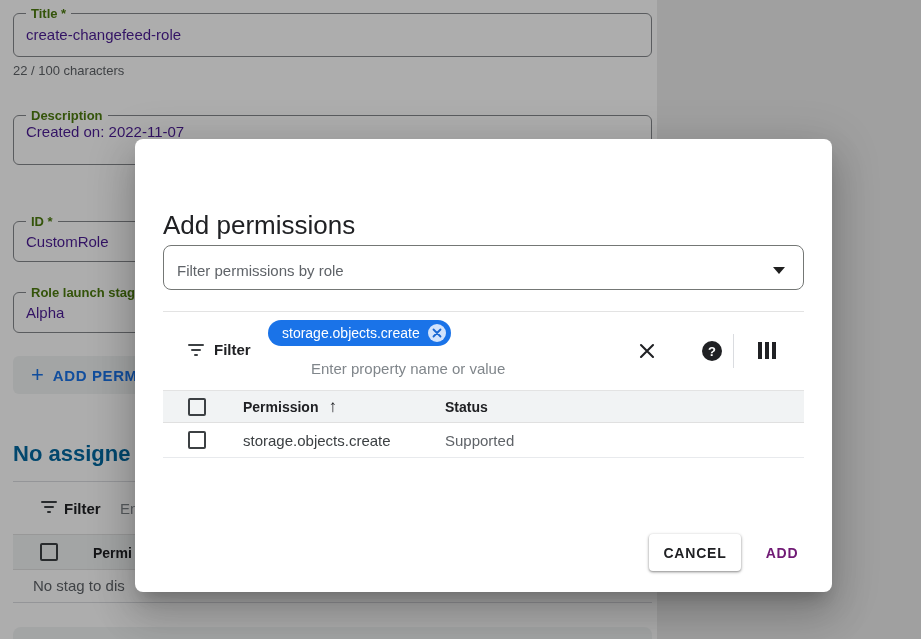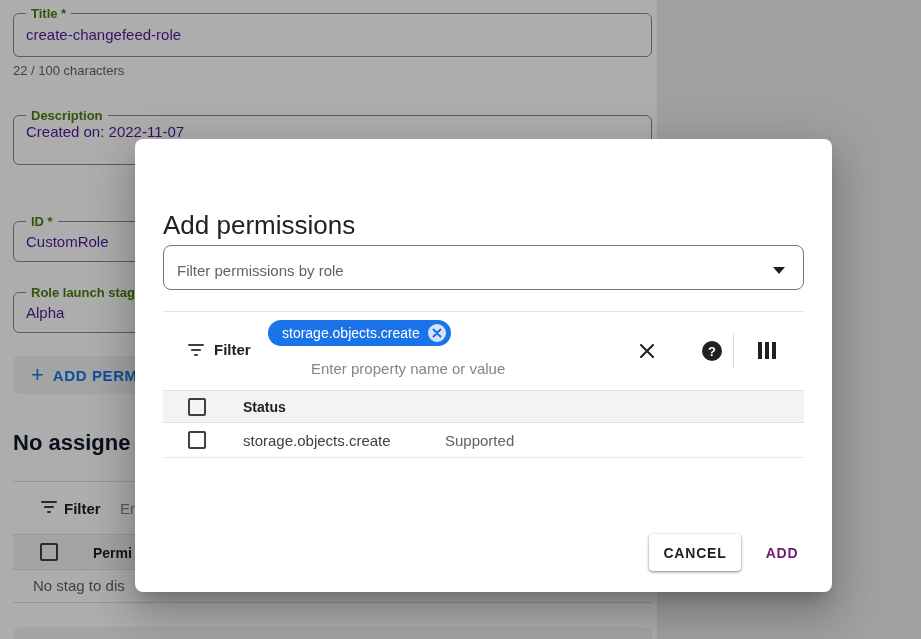--- a/index.html
+++ b/index.html
@@ -26,22 +26,22 @@
   .fld-id .ol-value { top:11px; }
   .fld-stage { left:13px; top:292px; width:639px; height:41px; }
   .fld-stage .ol-value { top:11px; }
 
   .bg-add-btn { position:absolute; left:13px; top:356px; width:220px; height:38px;
                 background:#f1f3f4; border-radius:6px; display:flex; align-items:center;
                 padding-left:18px; gap:9px; color:#1a73e8; }
   .bg-add-btn .plus { font-size:22px; font-weight:400; line-height:20px; }
   .bg-add-btn .lbl  { font-size:15px; font-weight:bold; letter-spacing:0.6px; white-space:nowrap; }
 
-  .bg-heading { position:absolute; left:13px; top:430px; font-size:22px; font-weight:bold;
-                color:#0f172a; white-space:nowrap; }
+  .bg-heading { position:absolute; left:13px; top:441px; font-size:22px; font-weight:bold;
+                color:#0369a1; white-space:nowrap; }
   .divider { position:absolute; left:13px; width:639px; height:1px; background:#dadce0; }
   .bg-div1 { top:481px; } .bg-div2 { top:602px; }
 
   .bg-funnel { position:absolute; left:40px; top:501px; }
   .bg-filter-lbl { position:absolute; left:64px; top:500px; font-size:15px; font-weight:bold; color:#202124; }
   .bg-filter-ph  { position:absolute; left:120px; top:500px; font-size:15px; color:#80868b; white-space:nowrap; }
 
   .bg-thead { position:absolute; left:13px; top:534px; width:639px; height:36px;
               background:#f1f3f4; border-top:1px solid #e0e0e0; border-bottom:1px solid #e0e0e0; }
   .checkbox { display:inline-block; width:18px; height:18px; border:2px solid #3c4043;
@@ -210,20 +210,24 @@
         <i></i>
         <i></i>
       </span>
   </div>
 
   <div class="dlg-table">
     <div class="t-head">
       <div class="c-check">
           <span class="checkbox"></span>
         </div>
+      <div class="c-perm">
+        <span class="hd">Permission</span>
+        <span class="sort-arrow">↑</span>
+      </div>
       <div class="c-stat hd">Status</div>
     </div>
     <div class="t-row">
       <div class="c-check">
           <span class="checkbox"></span>
         </div>
       <div class="c-perm">
           <span class="perm">storage.objects.create</span>
         </div>
       <div class="c-stat stat">Supported</div>

